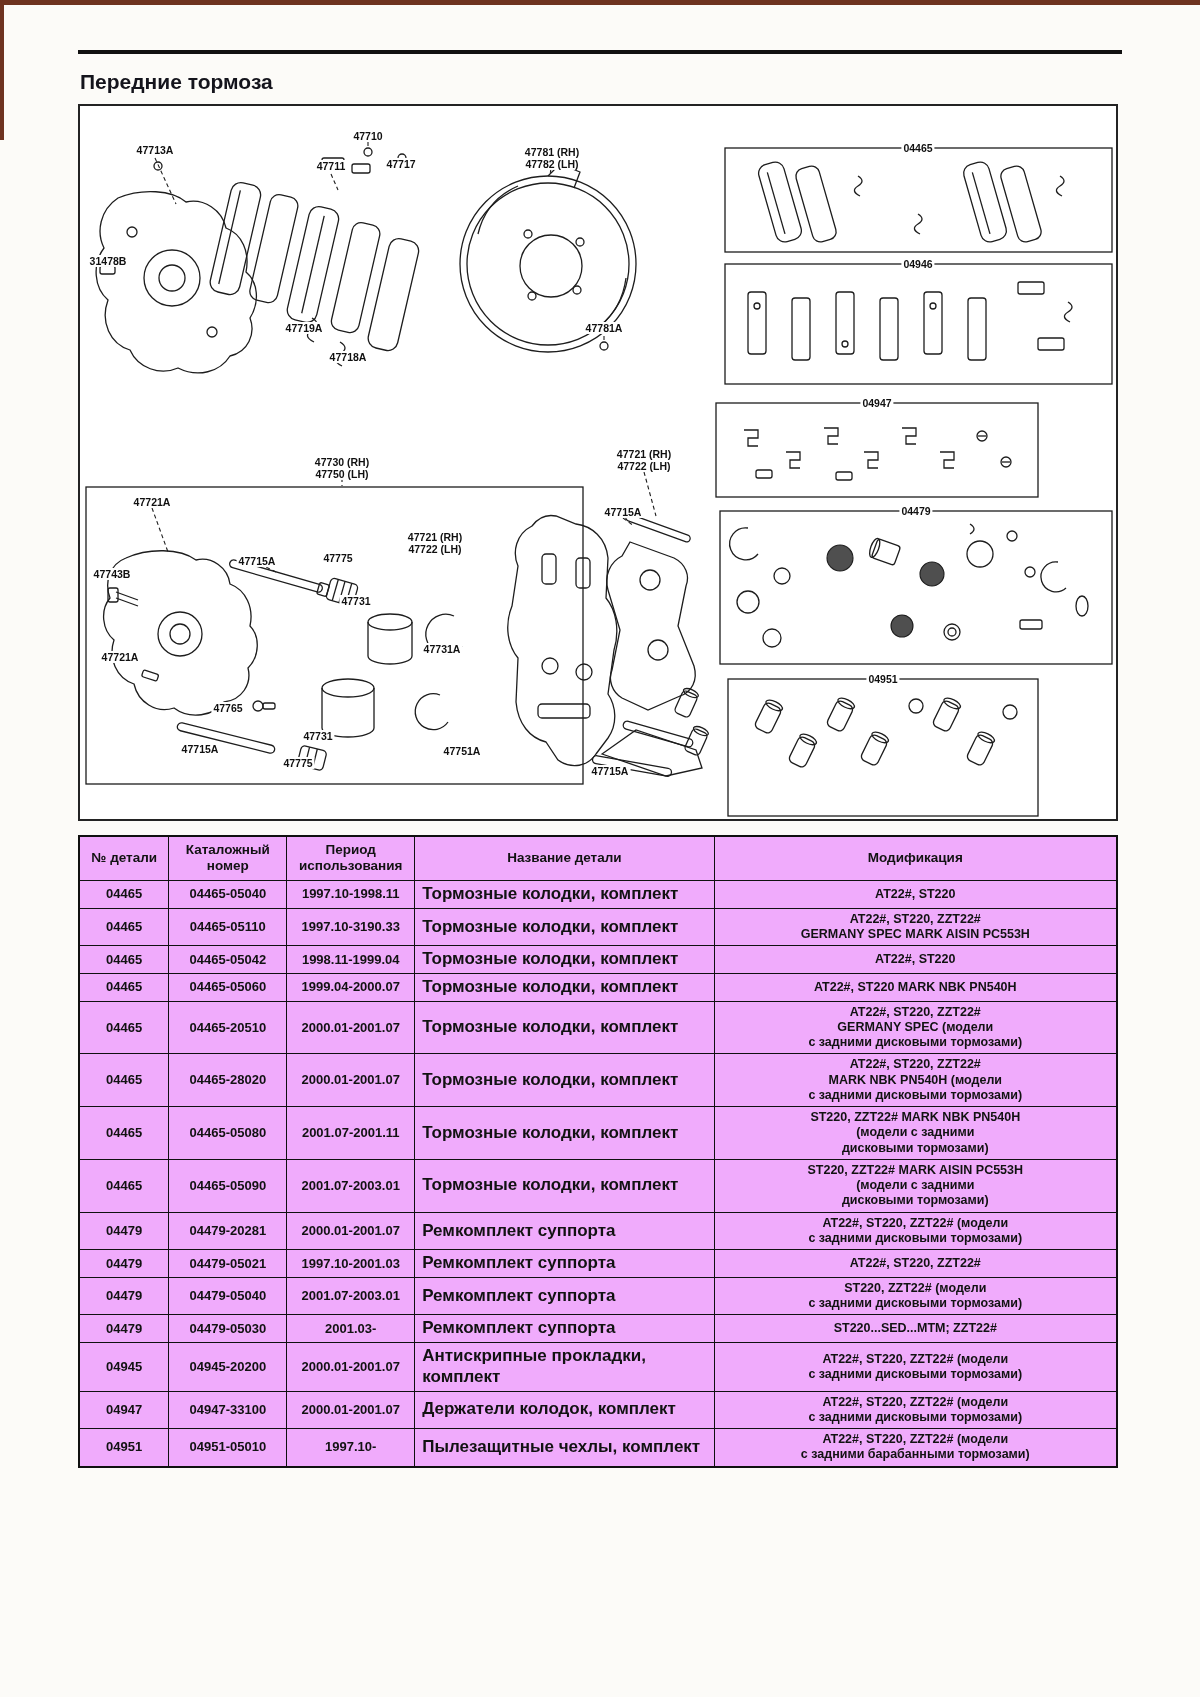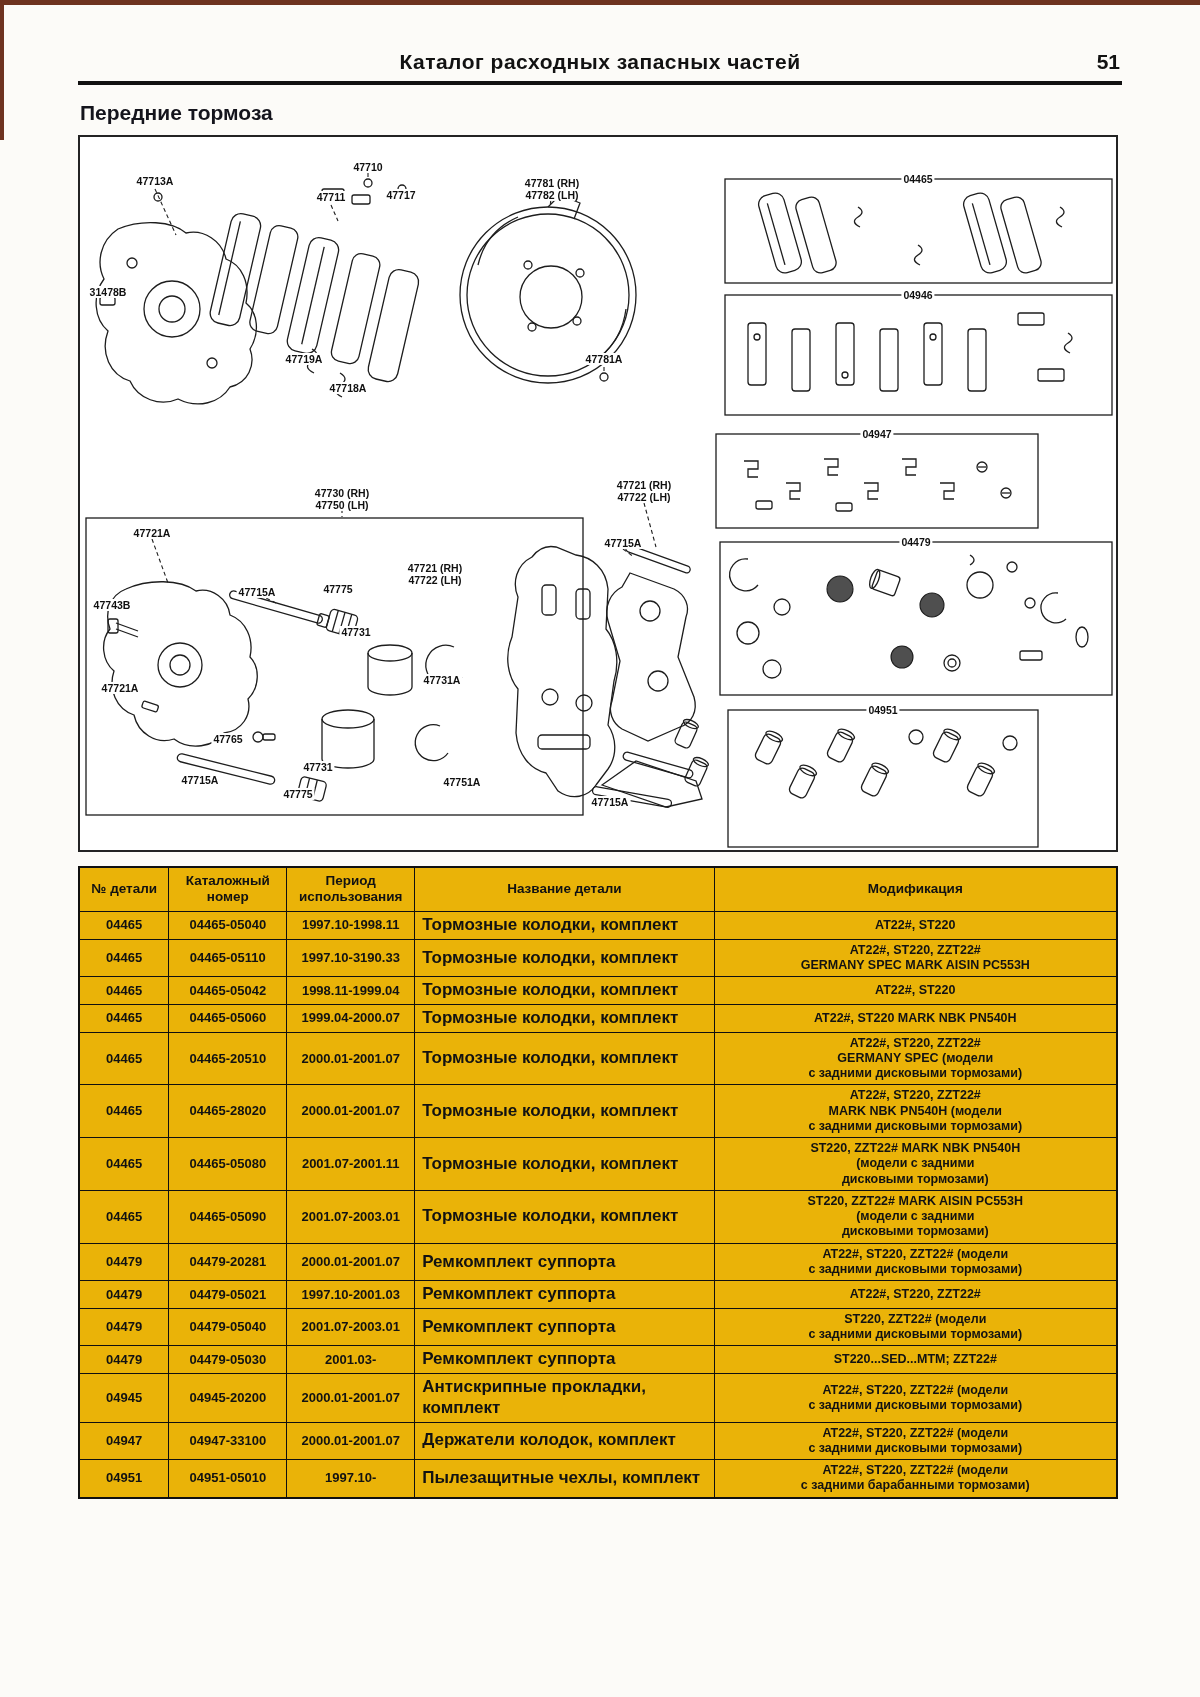--- a/index.html
+++ b/index.html
@@ -44,21 +44,21 @@
   }
   svg .ln { stroke:#1d1d1d; fill:none; stroke-width:1.3; }
   svg .dash { stroke:#1d1d1d; fill:none; stroke-width:1.1; stroke-dasharray:4 3; }
   svg .fdark { fill:#4f4f4f; stroke:#1d1d1d; stroke-width:1.1; }
 
   table.parts-table {
     width: 1040px;
     border-collapse: collapse;
     margin-top: 14px;
     border: 2px solid #101010;
-    background: #eab308;
+    background: #f0abfc;
   }
   .parts-table th, .parts-table td {
     border: 1px solid #101010;
     padding: 3px 4px;
     font-size: 13px;
     font-weight: bold;
     text-align: center;
     vertical-align: middle;
     line-height: 1.22;
   }
@@ -68,24 +68,20 @@
 </style>
 </head>
 <body>
 
 <div class="scan-top"></div>
 <div class="scan-left"></div>
 
 <div class="content">
 
   <header>
-    <div class="hrow">
-      <h1>Каталог расходных запасных частей</h1>
-      <div class="pagenum">51</div>
-    </div>
     <div class="hrule"></div>
   </header>
 
   <h2 class="section-title">Передние тормоза</h2>
 
   <div class="diagram-frame">
     <svg width="1036" height="713" viewBox="0 0 1036 713">
 
       <g class="ln">
         <path d="M38,92 C20,104 16,126 24,142 C12,158 14,182 28,194 C20,216 30,238 50,244 C58,262 80,270 98,262 C118,272 140,266 150,250 C168,246 176,228 170,212 C180,196 178,176 166,166 C170,146 162,128 146,122 C142,104 124,92 106,96 C92,84 62,82 38,92 Z"></path>

